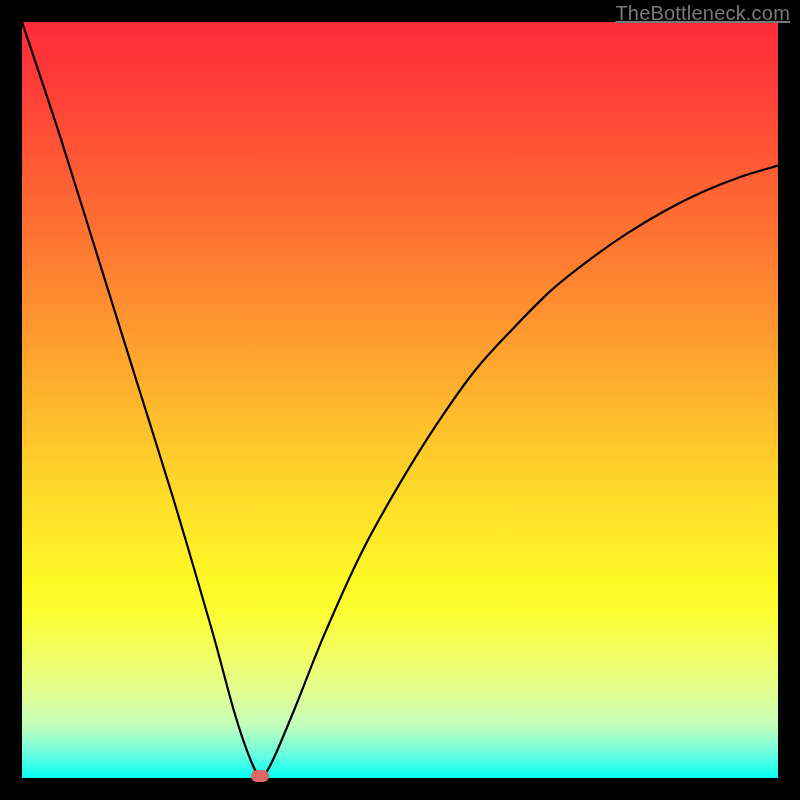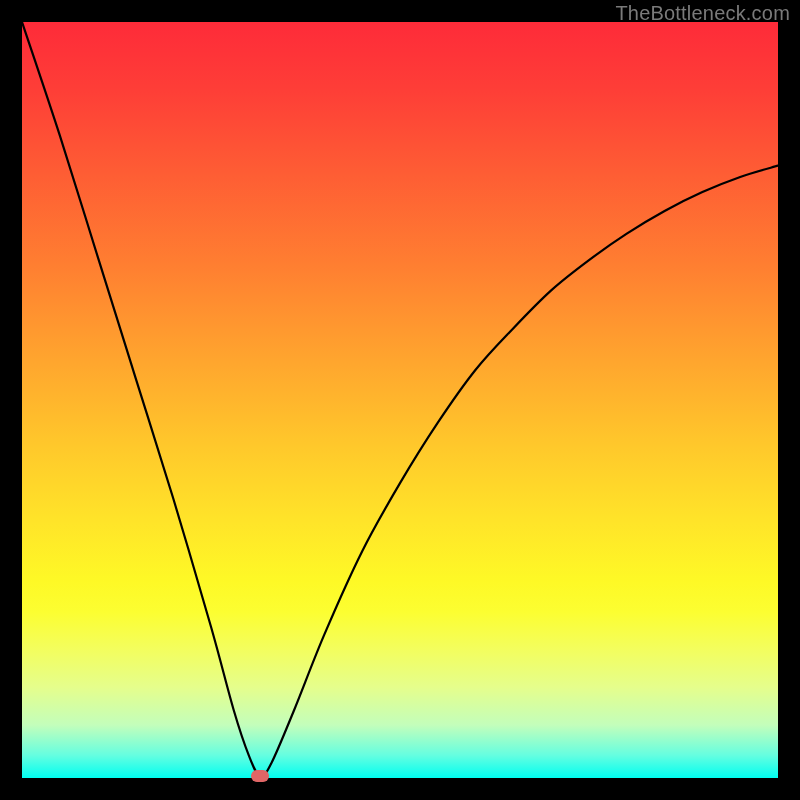--- a/index.html
+++ b/index.html
@@ -36,20 +36,21 @@
   }
   .watermark {
     position: absolute;
     top: 2px;
     right: 10px;
     color: #7a7a7a;
     font-size: 20px;
     font-weight: 500;
     letter-spacing: 0.2px;
     z-index: 5;
+    text-decoration: underline;
   }
   svg.curve {
     position: absolute;
     left: 0;
     top: 0;
     width: 756px;
     height: 756px;
   }
   .marker {
     position: absolute;

